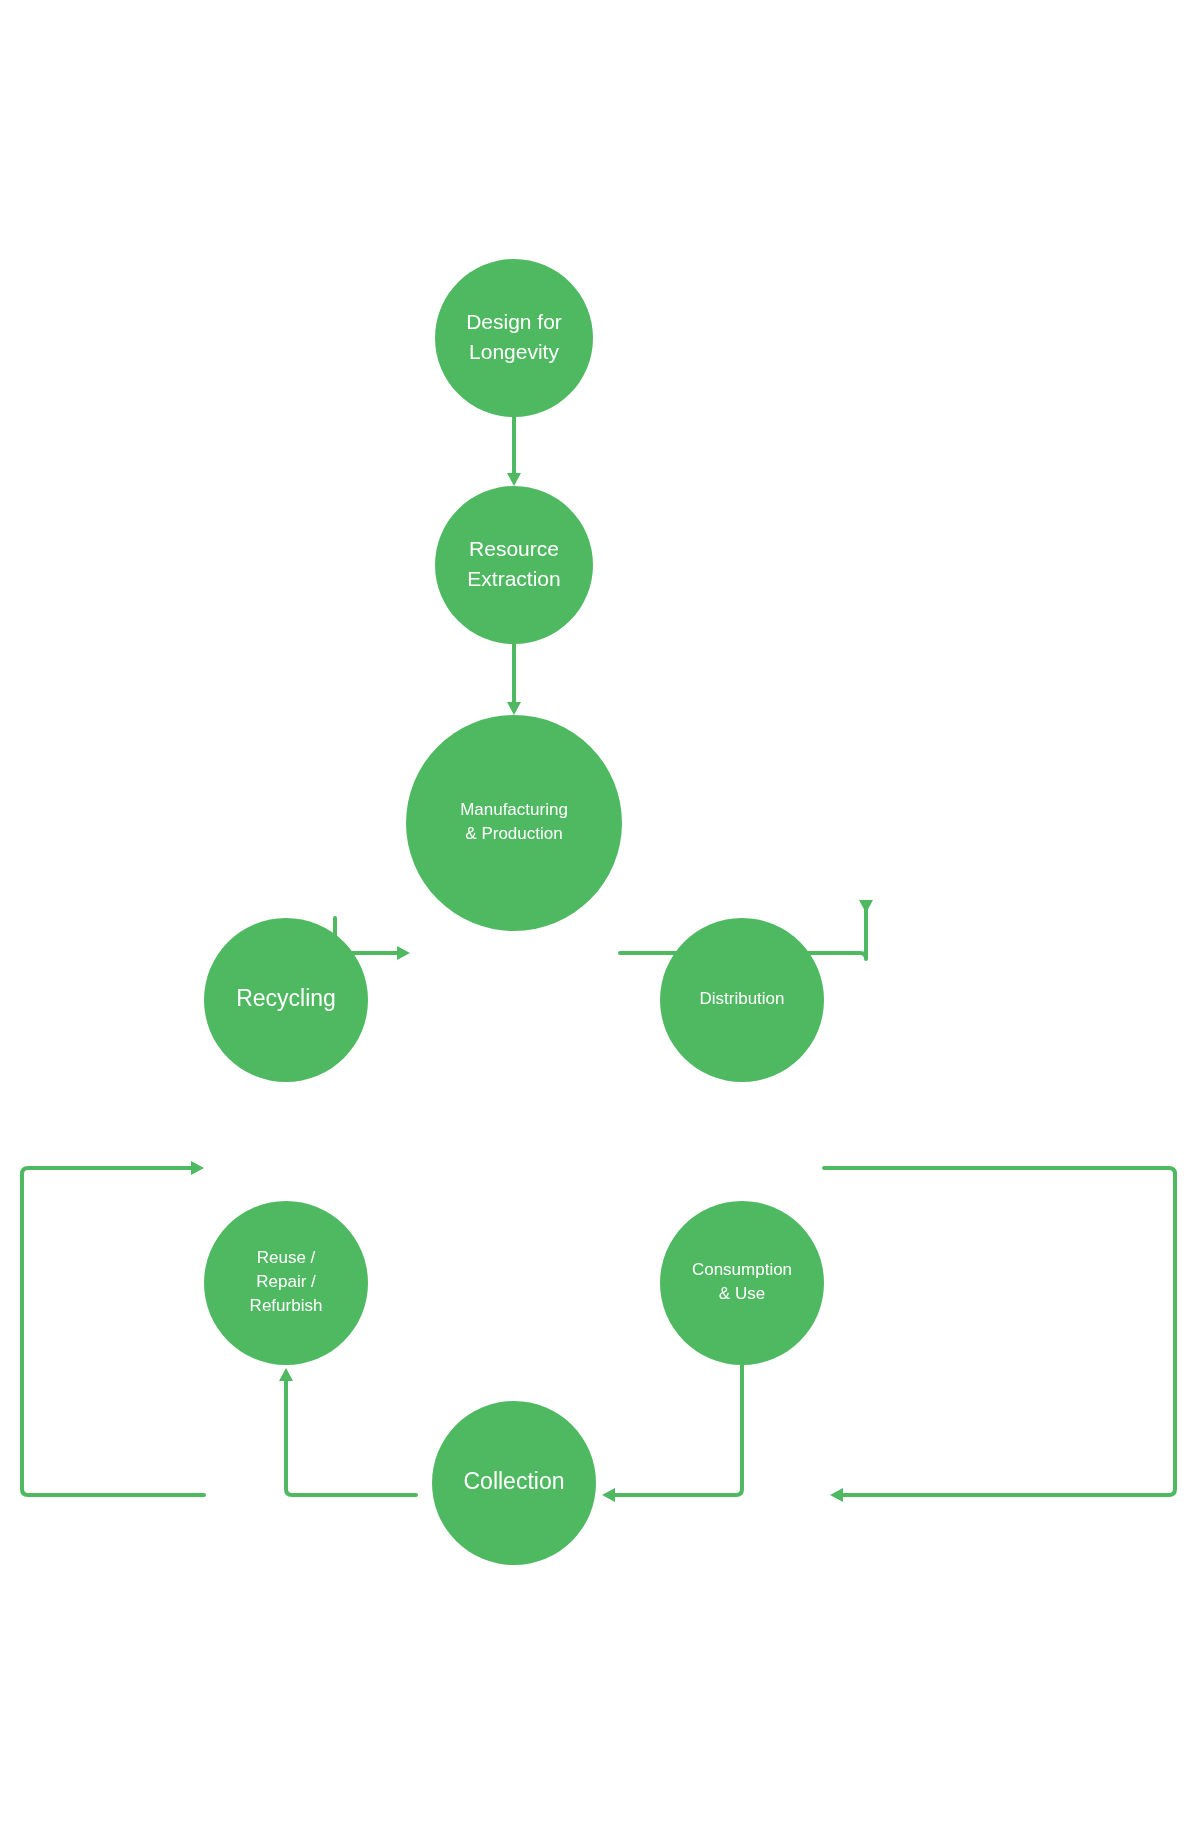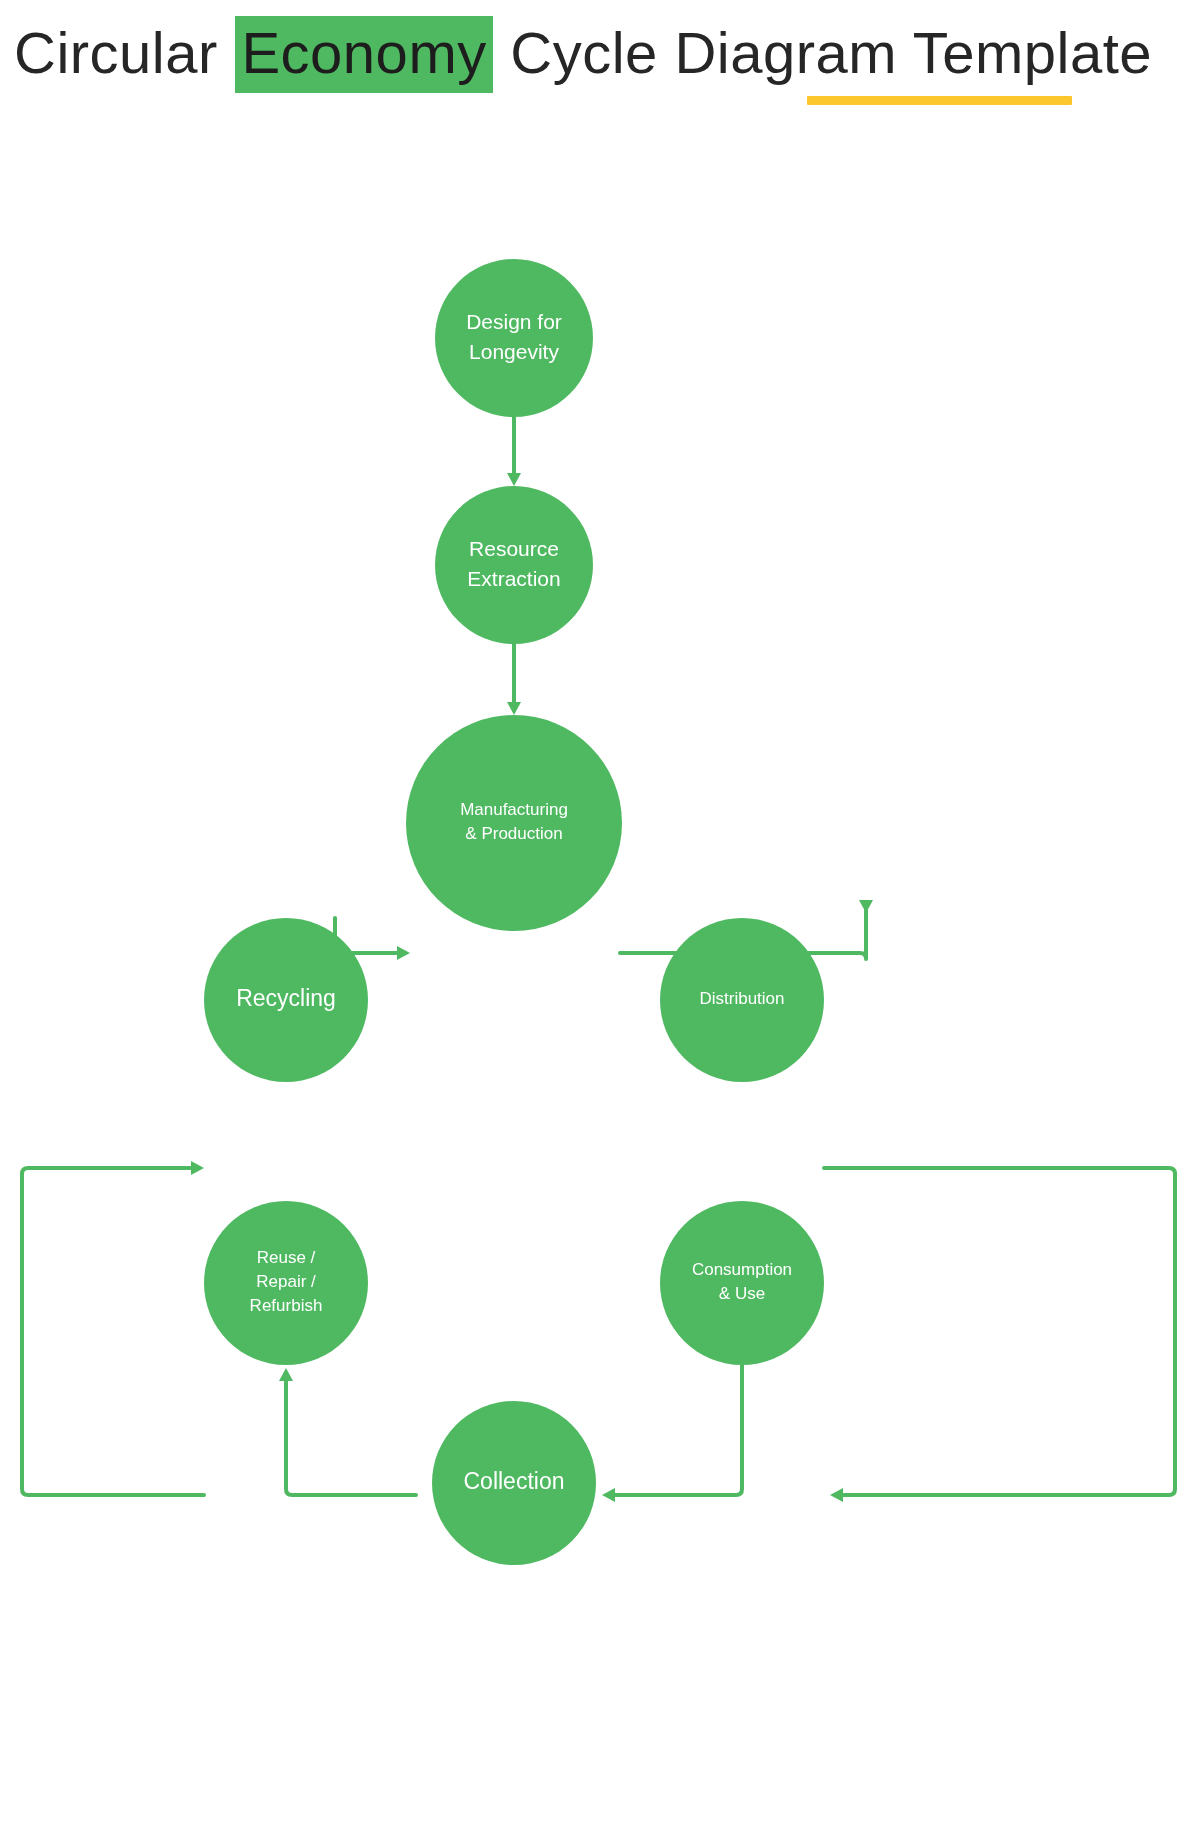--- a/index.html
+++ b/index.html
@@ -86,24 +86,20 @@
     stroke-linecap: round;
     stroke-linejoin: round;
   }
   .arrow-head { fill: #4fb961; }
 </style>
 </head>
 <body>
 
 <div id="page">
 
-  <div id="title-bar">
-    <div id="title-text"><span class="plain">Circular </span><span class="hl">Economy</span><span class="plain"> Cycle Diagram Template</span></div>
-    <div id="title-underline"></div>
-  </div>
 
   <div id="diagram">
     <svg id="flow" viewBox="0 0 1200 1701" xmlns="http://www.w3.org/2000/svg">
       <g id="edges-layer">
           <g>
             <path d="M 514 287 L 514 348" class="edge-path" stroke="#4fb961"></path>
             <polygon points="514,356 507,343 521,343" class="arrow-head" fill="#4fb961"></polygon>
           </g>
           <g>
             <path d="M 514 514 L 514 577" class="edge-path" stroke="#4fb961"></path>

